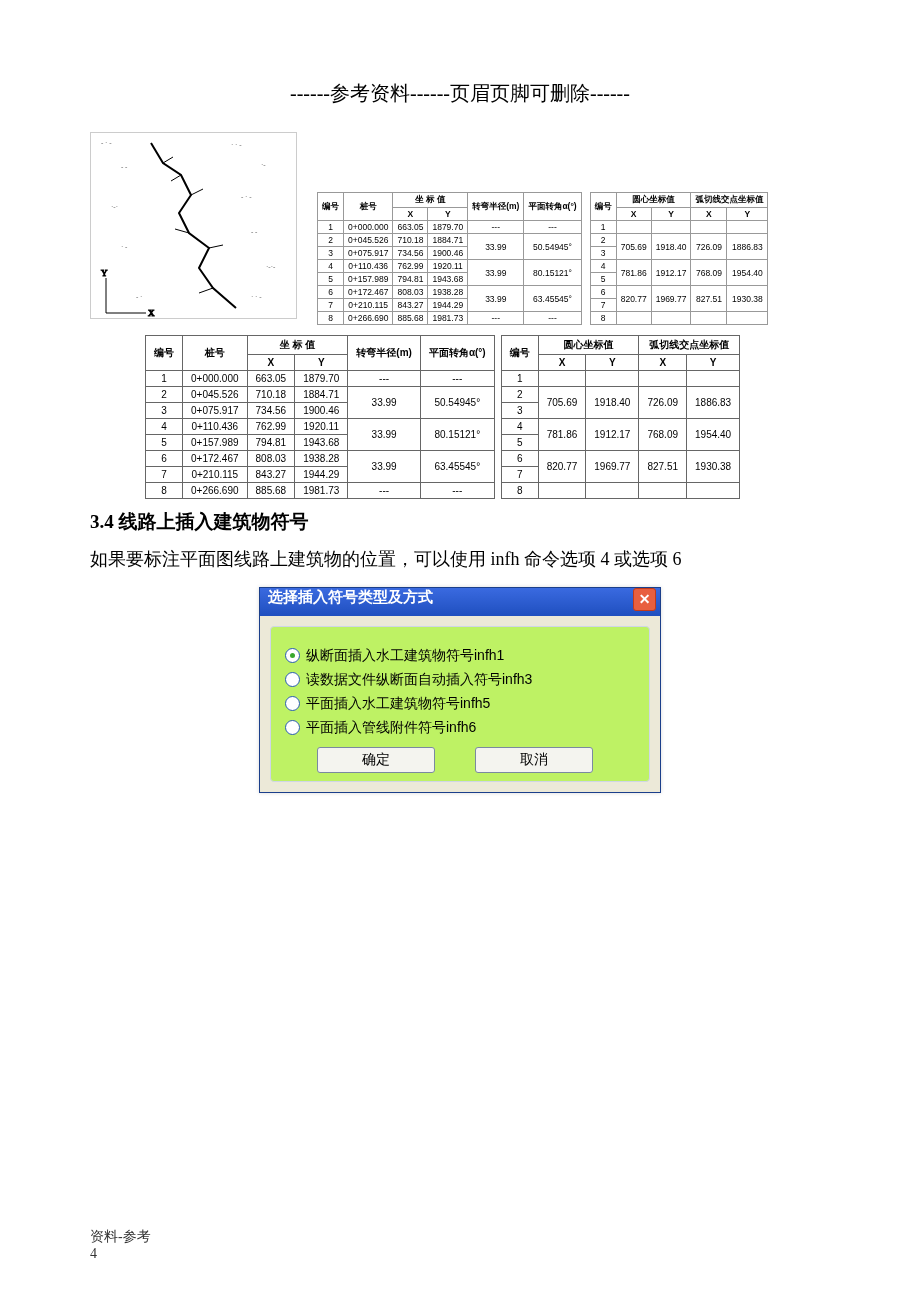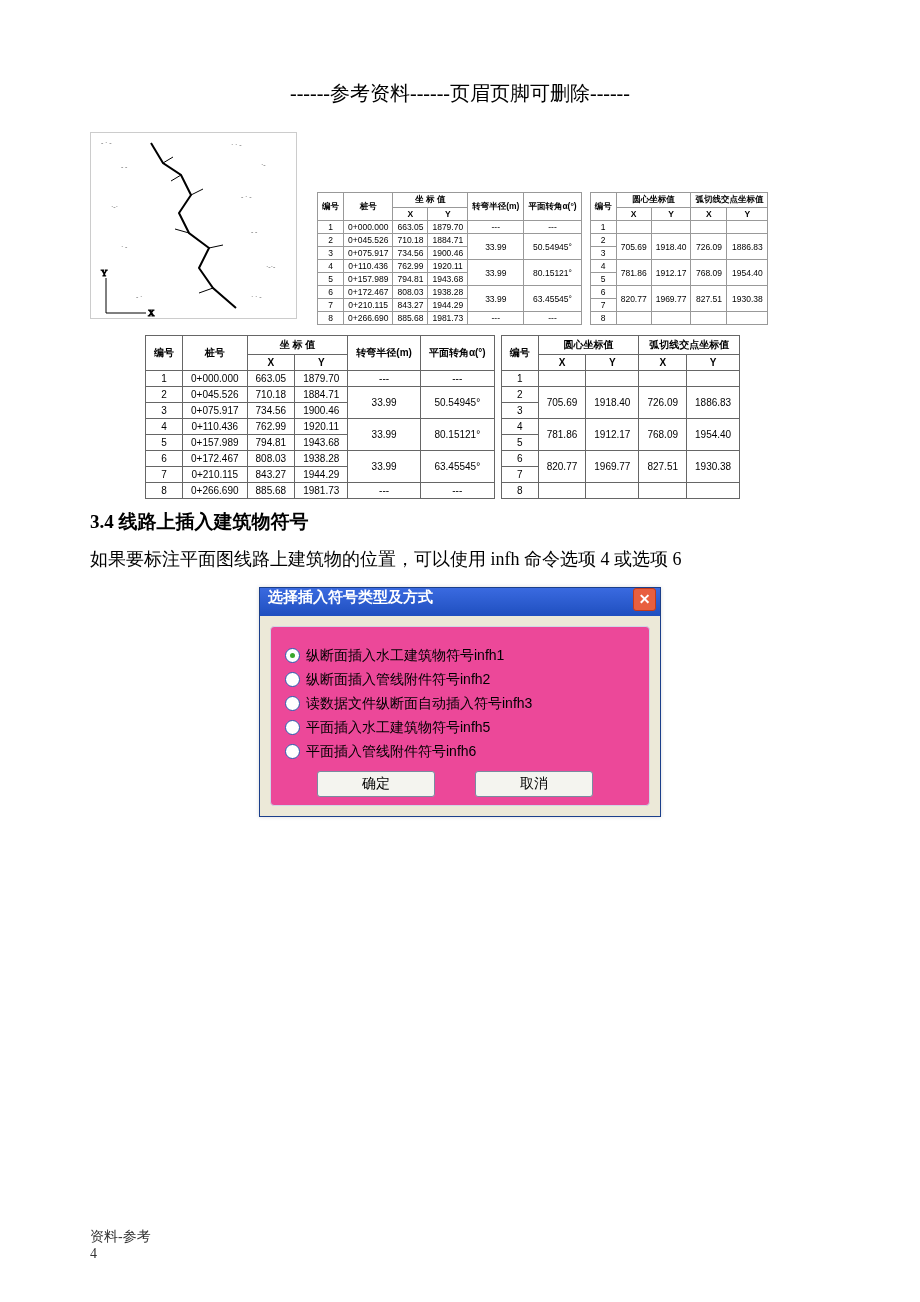--- a/index.html
+++ b/index.html
@@ -114,21 +114,21 @@
   }
   .dlg-close{
     width:21px;height:21px;
     background:#e85f3f;
     border:1px solid #c23a1a;
     border-radius:3px;
     display:flex;align-items:center;justify-content:center;
     color:#fff;font-weight:bold;font-size:14px;line-height:1;
   }
   .dlg-body{
-    background:#ec4899;
+    background:#bef264;
     margin:10px;
     padding:14px 24px 8px 14px;
     border:1px solid #cfd6e6;
     border-radius:4px;
   }
   .dlg-option{
     display:flex;align-items:center;gap:6px;
     margin:6px 0;
   }
   .radio{
@@ -499,24 +499,20 @@
         <div class="dlg-close">✕</div>
       </div>
       <div class="dlg-body">
         <div id="dlg-options">
             <div class="dlg-option">
               <span class="radio selected"></span>
               <span>纵断面插入水工建筑物符号infh1</span>
             </div>
             <div class="dlg-option">
               <span class="radio"></span>
-              <span>纵断面插入管线附件符号infh2</span>
-            </div>
-            <div class="dlg-option">
-              <span class="radio"></span>
               <span>读数据文件纵断面自动插入符号infh3</span>
             </div>
             <div class="dlg-option">
               <span class="radio"></span>
               <span>平面插入水工建筑物符号infh5</span>
             </div>
             <div class="dlg-option">
               <span class="radio"></span>
               <span>平面插入管线附件符号infh6</span>
             </div>

